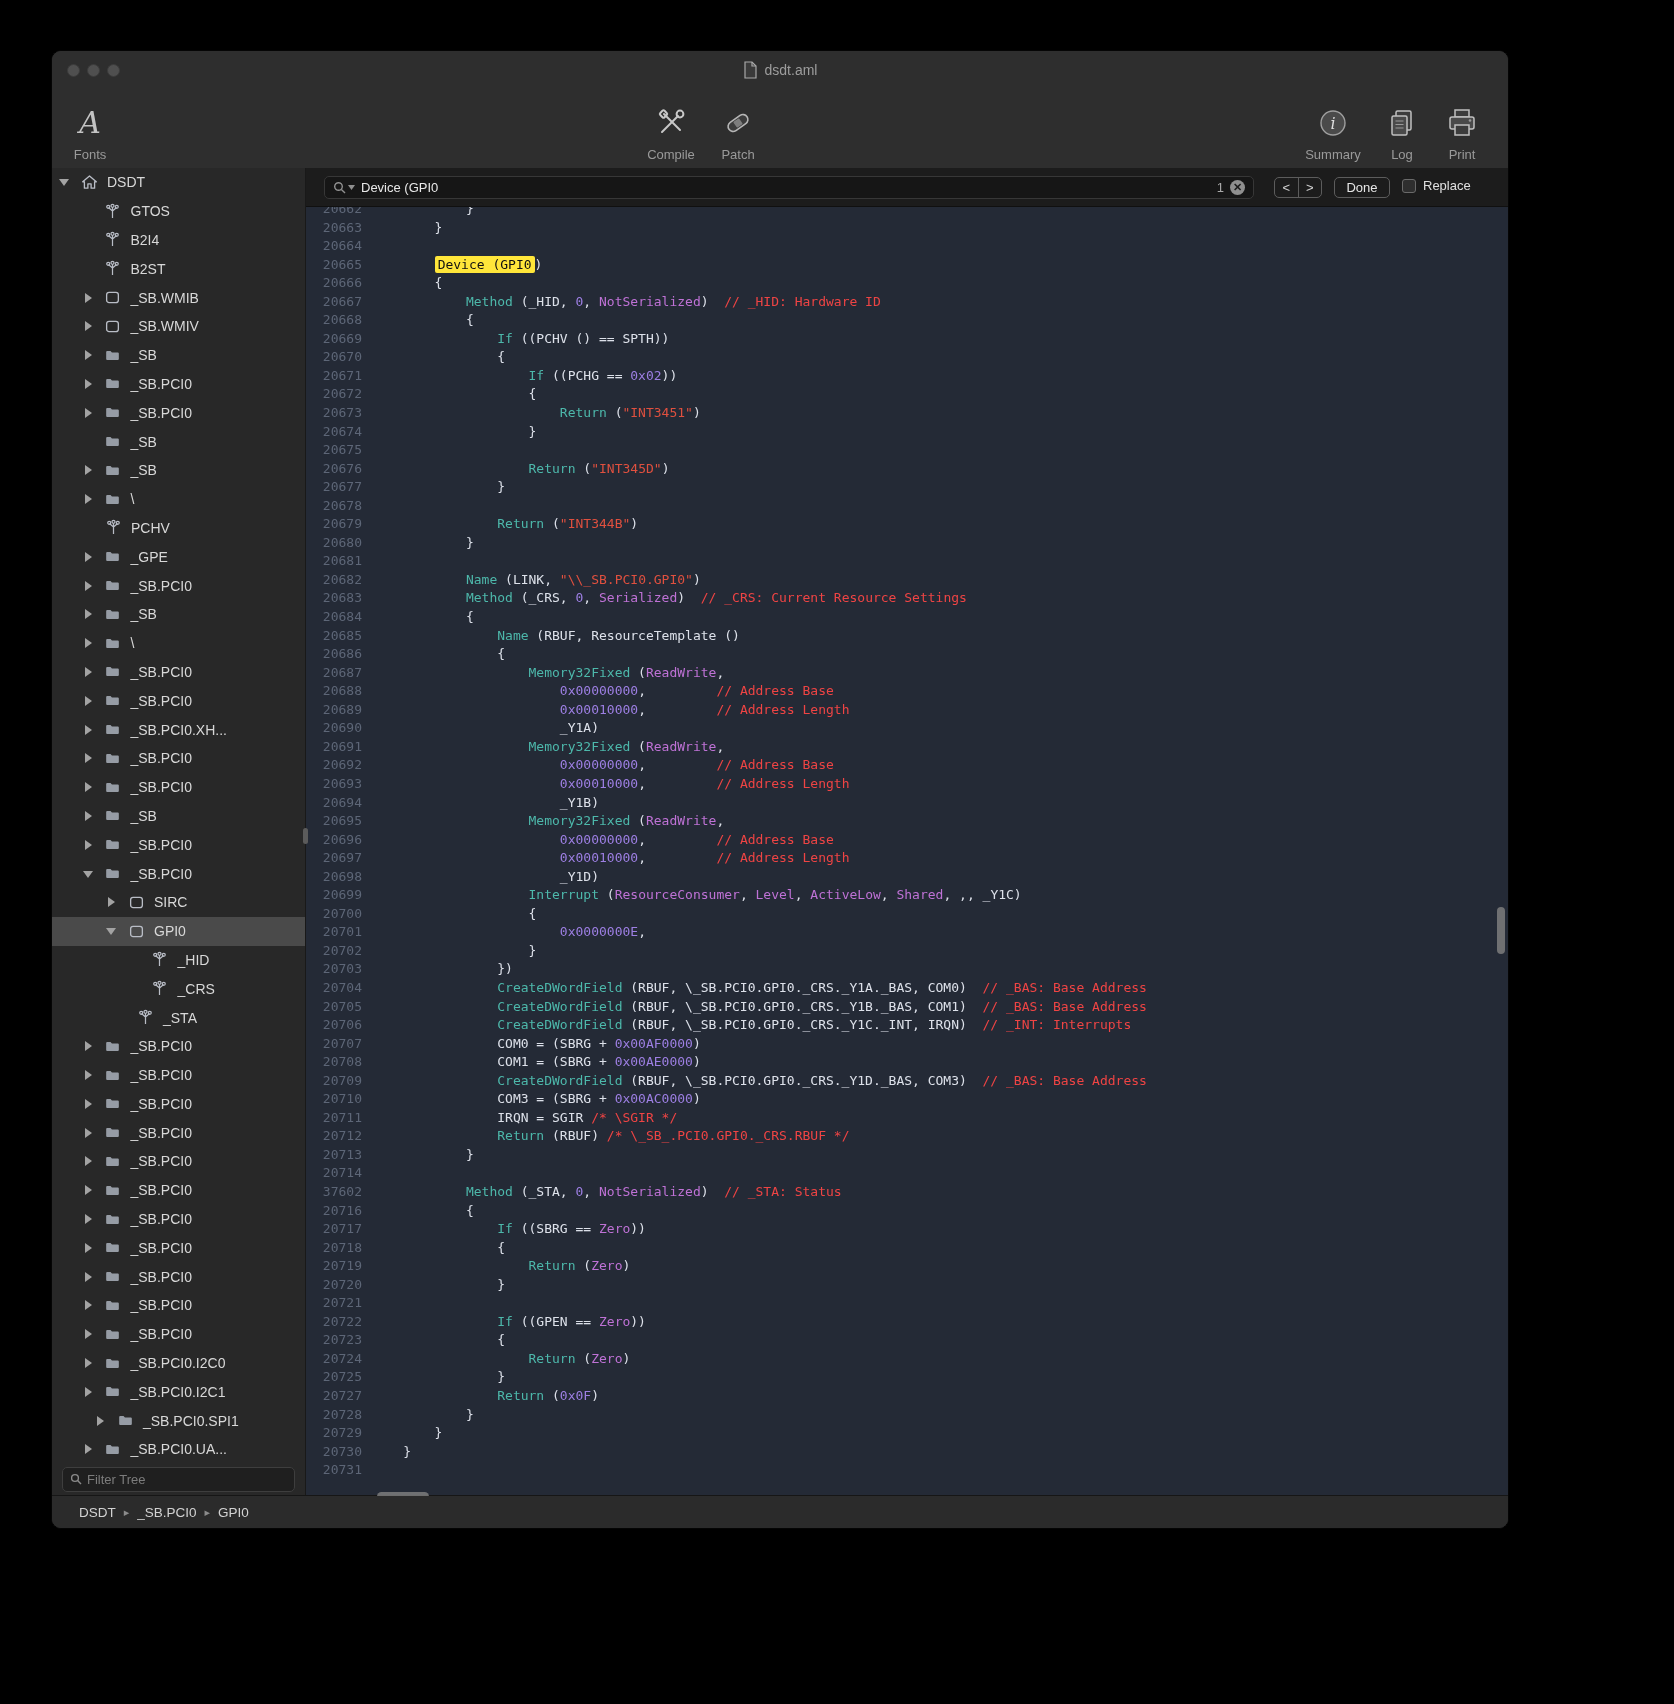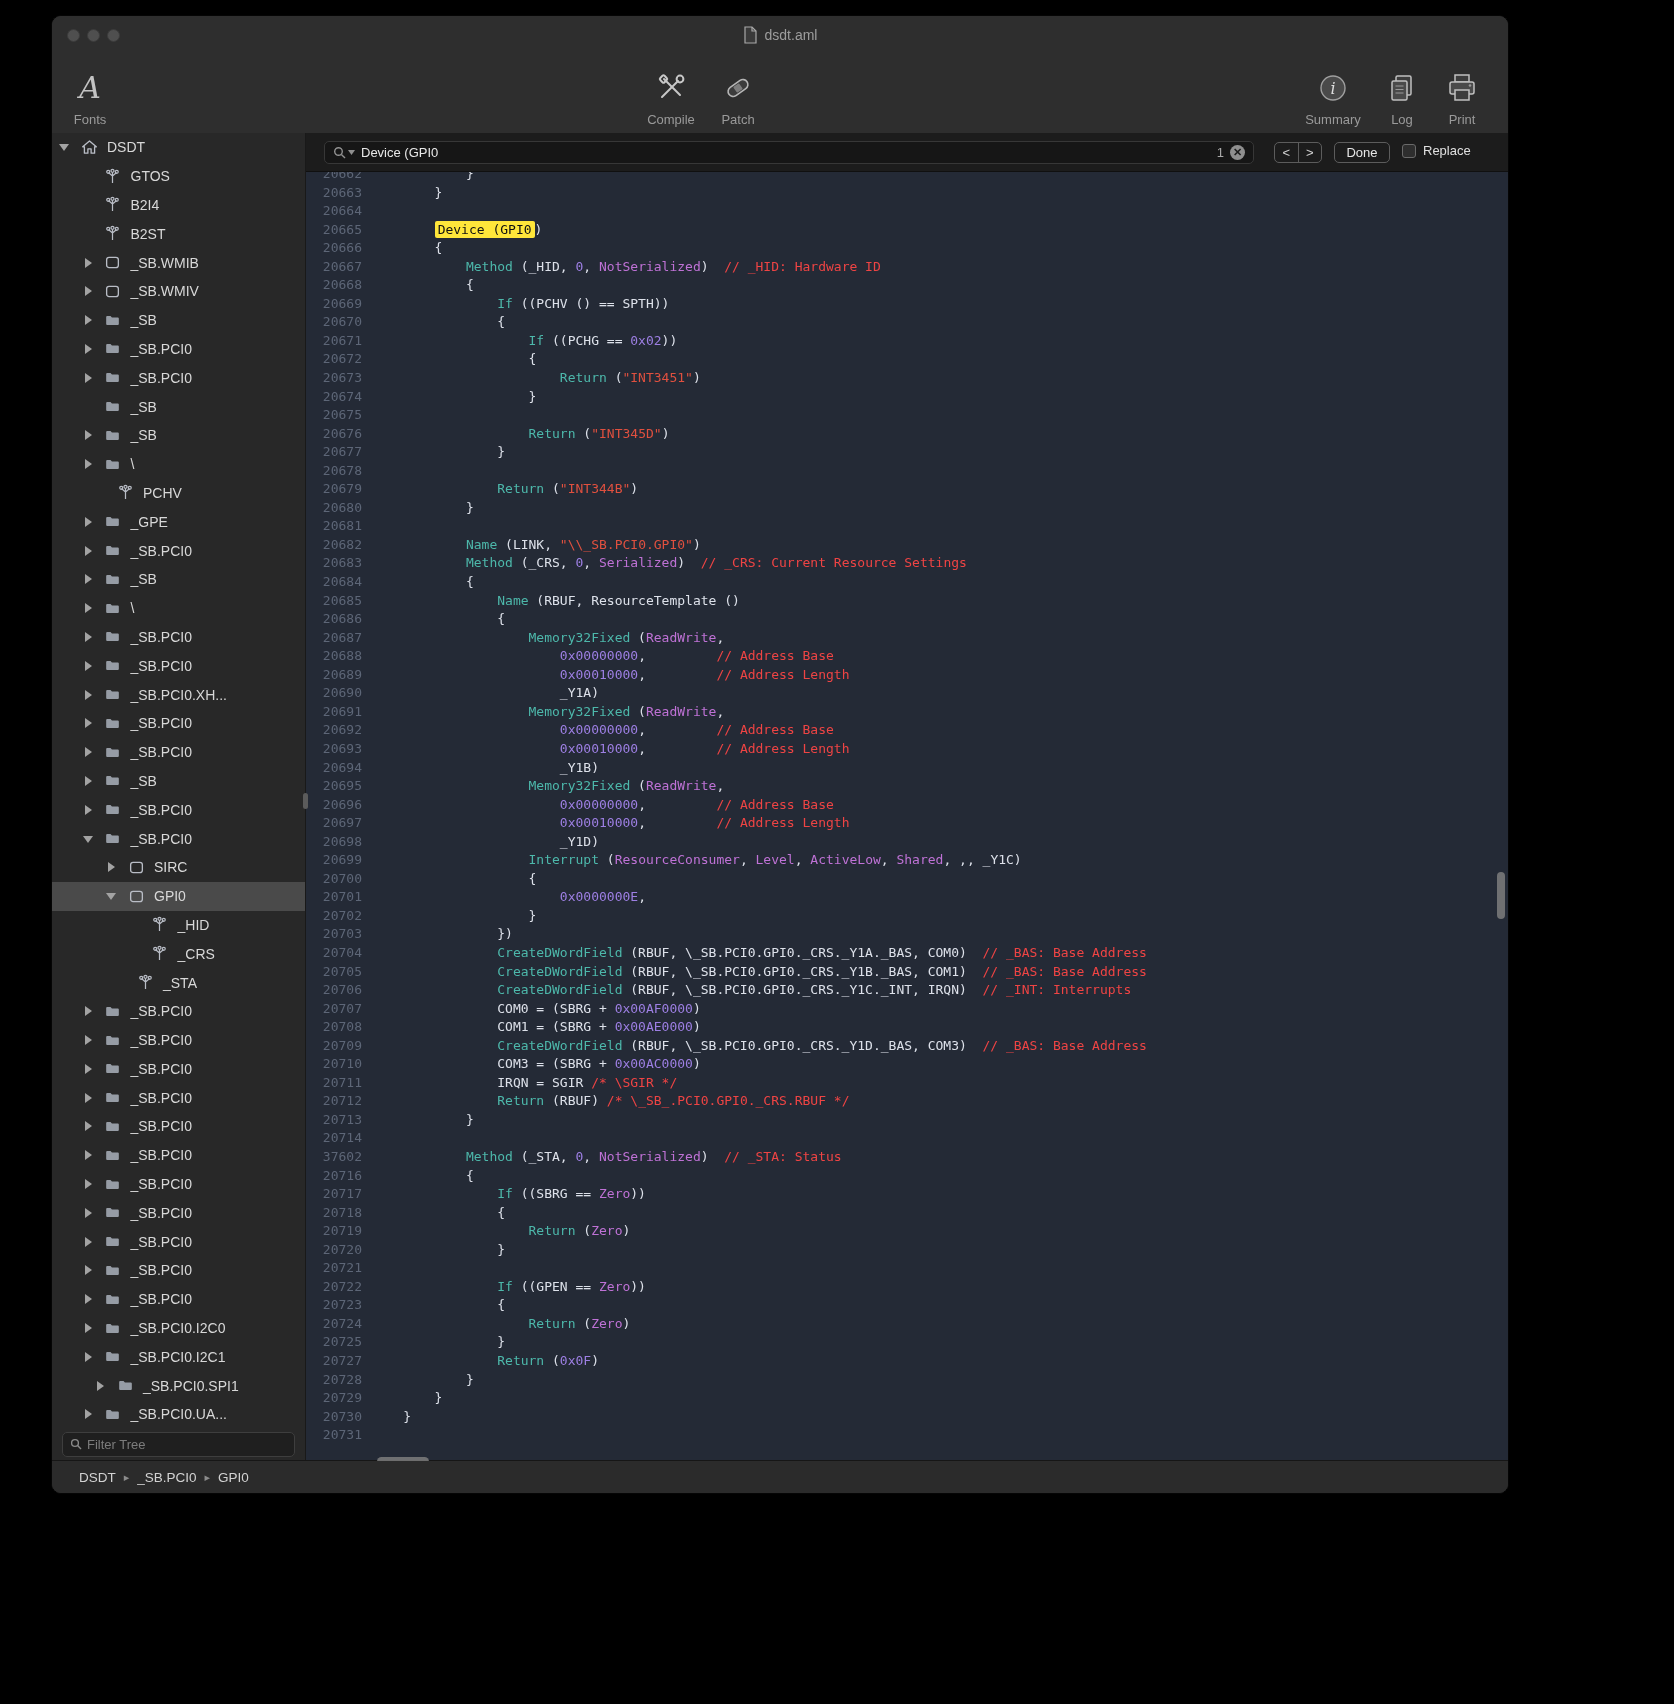--- a/index.html
+++ b/index.html
@@ -1,18 +1,18 @@
 <!DOCTYPE html>
 <html><head>
 <meta charset="utf-8">
 <style>
   html,body{margin:0;padding:0;background:#000;}
   .stage{position:relative;width:1674px;height:1704px;background:#000;overflow:hidden;
          font-family:"Liberation Sans",sans-serif;-webkit-font-smoothing:antialiased;}
-  .window{position:absolute;left:51px;top:15px;width:1458px;height:1479px;background:#2c2c2c;
+  .window{position:absolute;left:51px;top:50px;width:1458px;height:1479px;background:#2c2c2c;
           border-radius:10px;border:1px solid #050505;overflow:hidden;box-sizing:border-box;
           box-shadow:0 20px 60px rgba(0,0,0,.7);}
   
   .titlebar{position:relative;height:38px;background:#2e2e2e;}
   .traffic{position:absolute;left:15px;top:13px;display:flex;gap:7px;}
   .tl{width:13px;height:13px;border-radius:50%;background:#4f4f4f;border:1px solid #3c3c3c;box-sizing:border-box;}
   .title-wrap{position:absolute;left:0;right:0;top:0;height:38px;display:flex;align-items:center;justify-content:center;gap:7px;color:#9d9d9d;font-size:14px;}
   
   .toolbar{position:relative;height:79px;background:#2e2e2e;}
   .tb-item{position:absolute;top:6px;width:72px;height:66px;display:flex;flex-direction:column;align-items:center;justify-content:flex-end;gap:5px;cursor:default;}
@@ -262,21 +262,21 @@
             </div>
             <div class="tree-row" style="padding-left: 30.5px;">
               <span class="tri right"></span>
               <span class="tree-icon">
                 <svg width="17" height="17" viewBox="0 0 18 18">
                   <path d="M2.3 5.4 Q2.3 4.3 3.4 4.3 L6.9 4.3 L8.4 5.9 L14.6 5.9 Q15.7 5.9 15.7 7 L15.7 12.6 Q15.7 13.7 14.6 13.7 L3.4 13.7 Q2.3 13.7 2.3 12.6 Z" fill="#969ca5"></path>
                 </svg>
               </span>
               <span>\</span>
             </div>
-            <div class="tree-row" style="padding-left: 43px;">
+            <div class="tree-row" style="padding-left: 31px;">
               <span class="tri none"></span>
               <span class="tree-icon">
                 <svg width="17" height="17" viewBox="0 0 18 18" fill="none" stroke="#b9bdc6" stroke-width="1.3">
                   <path d="M9 16 V8.5 M9 8.5 L4.7 4.8 M9 8.5 L13.3 4.8 M9 8.5 V4.6"></path>
                   <circle cx="4.5" cy="4" r="1.6"></circle>
                   <circle cx="13.5" cy="4" r="1.6"></circle>
                   <circle cx="9" cy="3" r="1.6"></circle>
                 </svg>
               </span>
               <span>PCHV</span>

